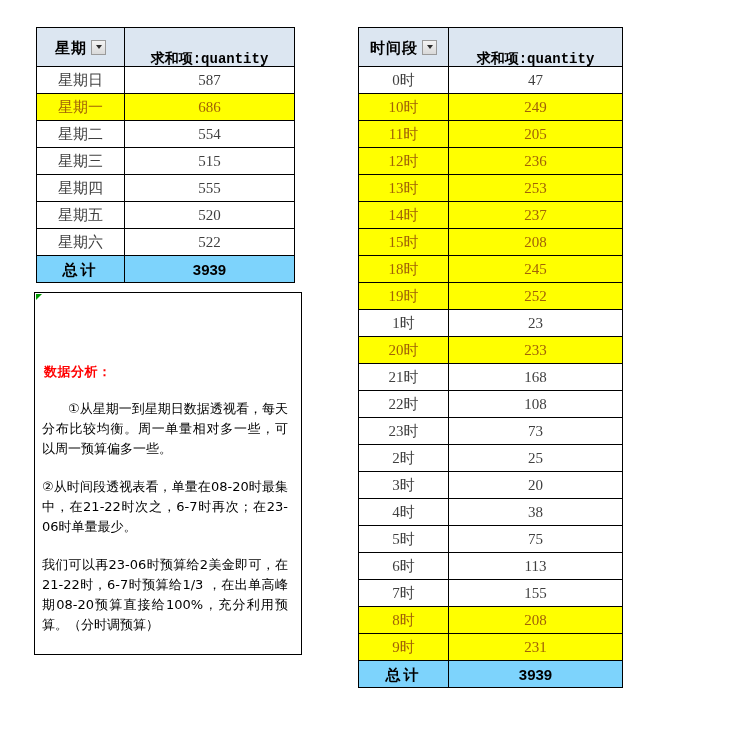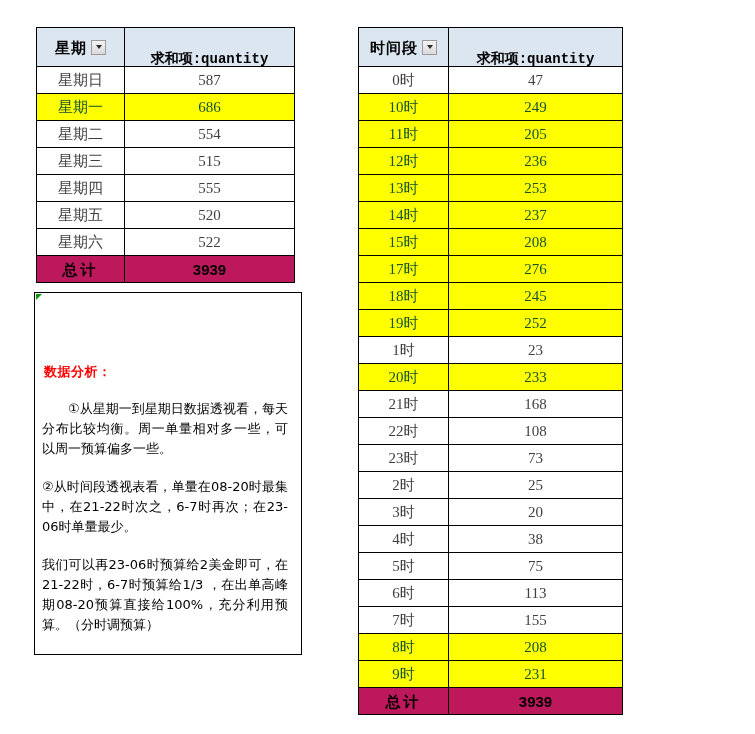--- a/index.html
+++ b/index.html
@@ -82,24 +82,24 @@
     border-top: 4px solid #2b2b2b;
   }
 
   
   .pivot tbody td {
     height: 26px;
     color: #3f3f3f;
   }
   .pivot tbody tr.hl td {
     background: #ffff00;
-    color: #14532d;
+    color: #a16207;
   }
   .pivot tbody tr.total td {
-    background: #be185d;
+    background: #7dd3fc;
     color: #000000;
     font-family: "Liberation Sans", "DejaVu Sans", sans-serif;
     font-weight: bold;
     font-size: 15px;
     height: 26px;
   }
   .pivot tbody tr.total td.lbl { letter-spacing: 3px; }
 
   
   #weekday-pivot { left: 36px; top: 27px; width: 258px; }
@@ -257,24 +257,20 @@
       </tr>
       <tr class="hl">
         <td>14时</td>
         <td>237</td>
       </tr>
       <tr class="hl">
         <td>15时</td>
         <td>208</td>
       </tr>
       <tr class="hl">
-        <td>17时</td>
-        <td>276</td>
-      </tr>
-      <tr class="hl">
         <td>18时</td>
         <td>245</td>
       </tr>
       <tr class="hl">
         <td>19时</td>
         <td>252</td>
       </tr>
       <tr class="">
         <td>1时</td>
         <td>23</td>

